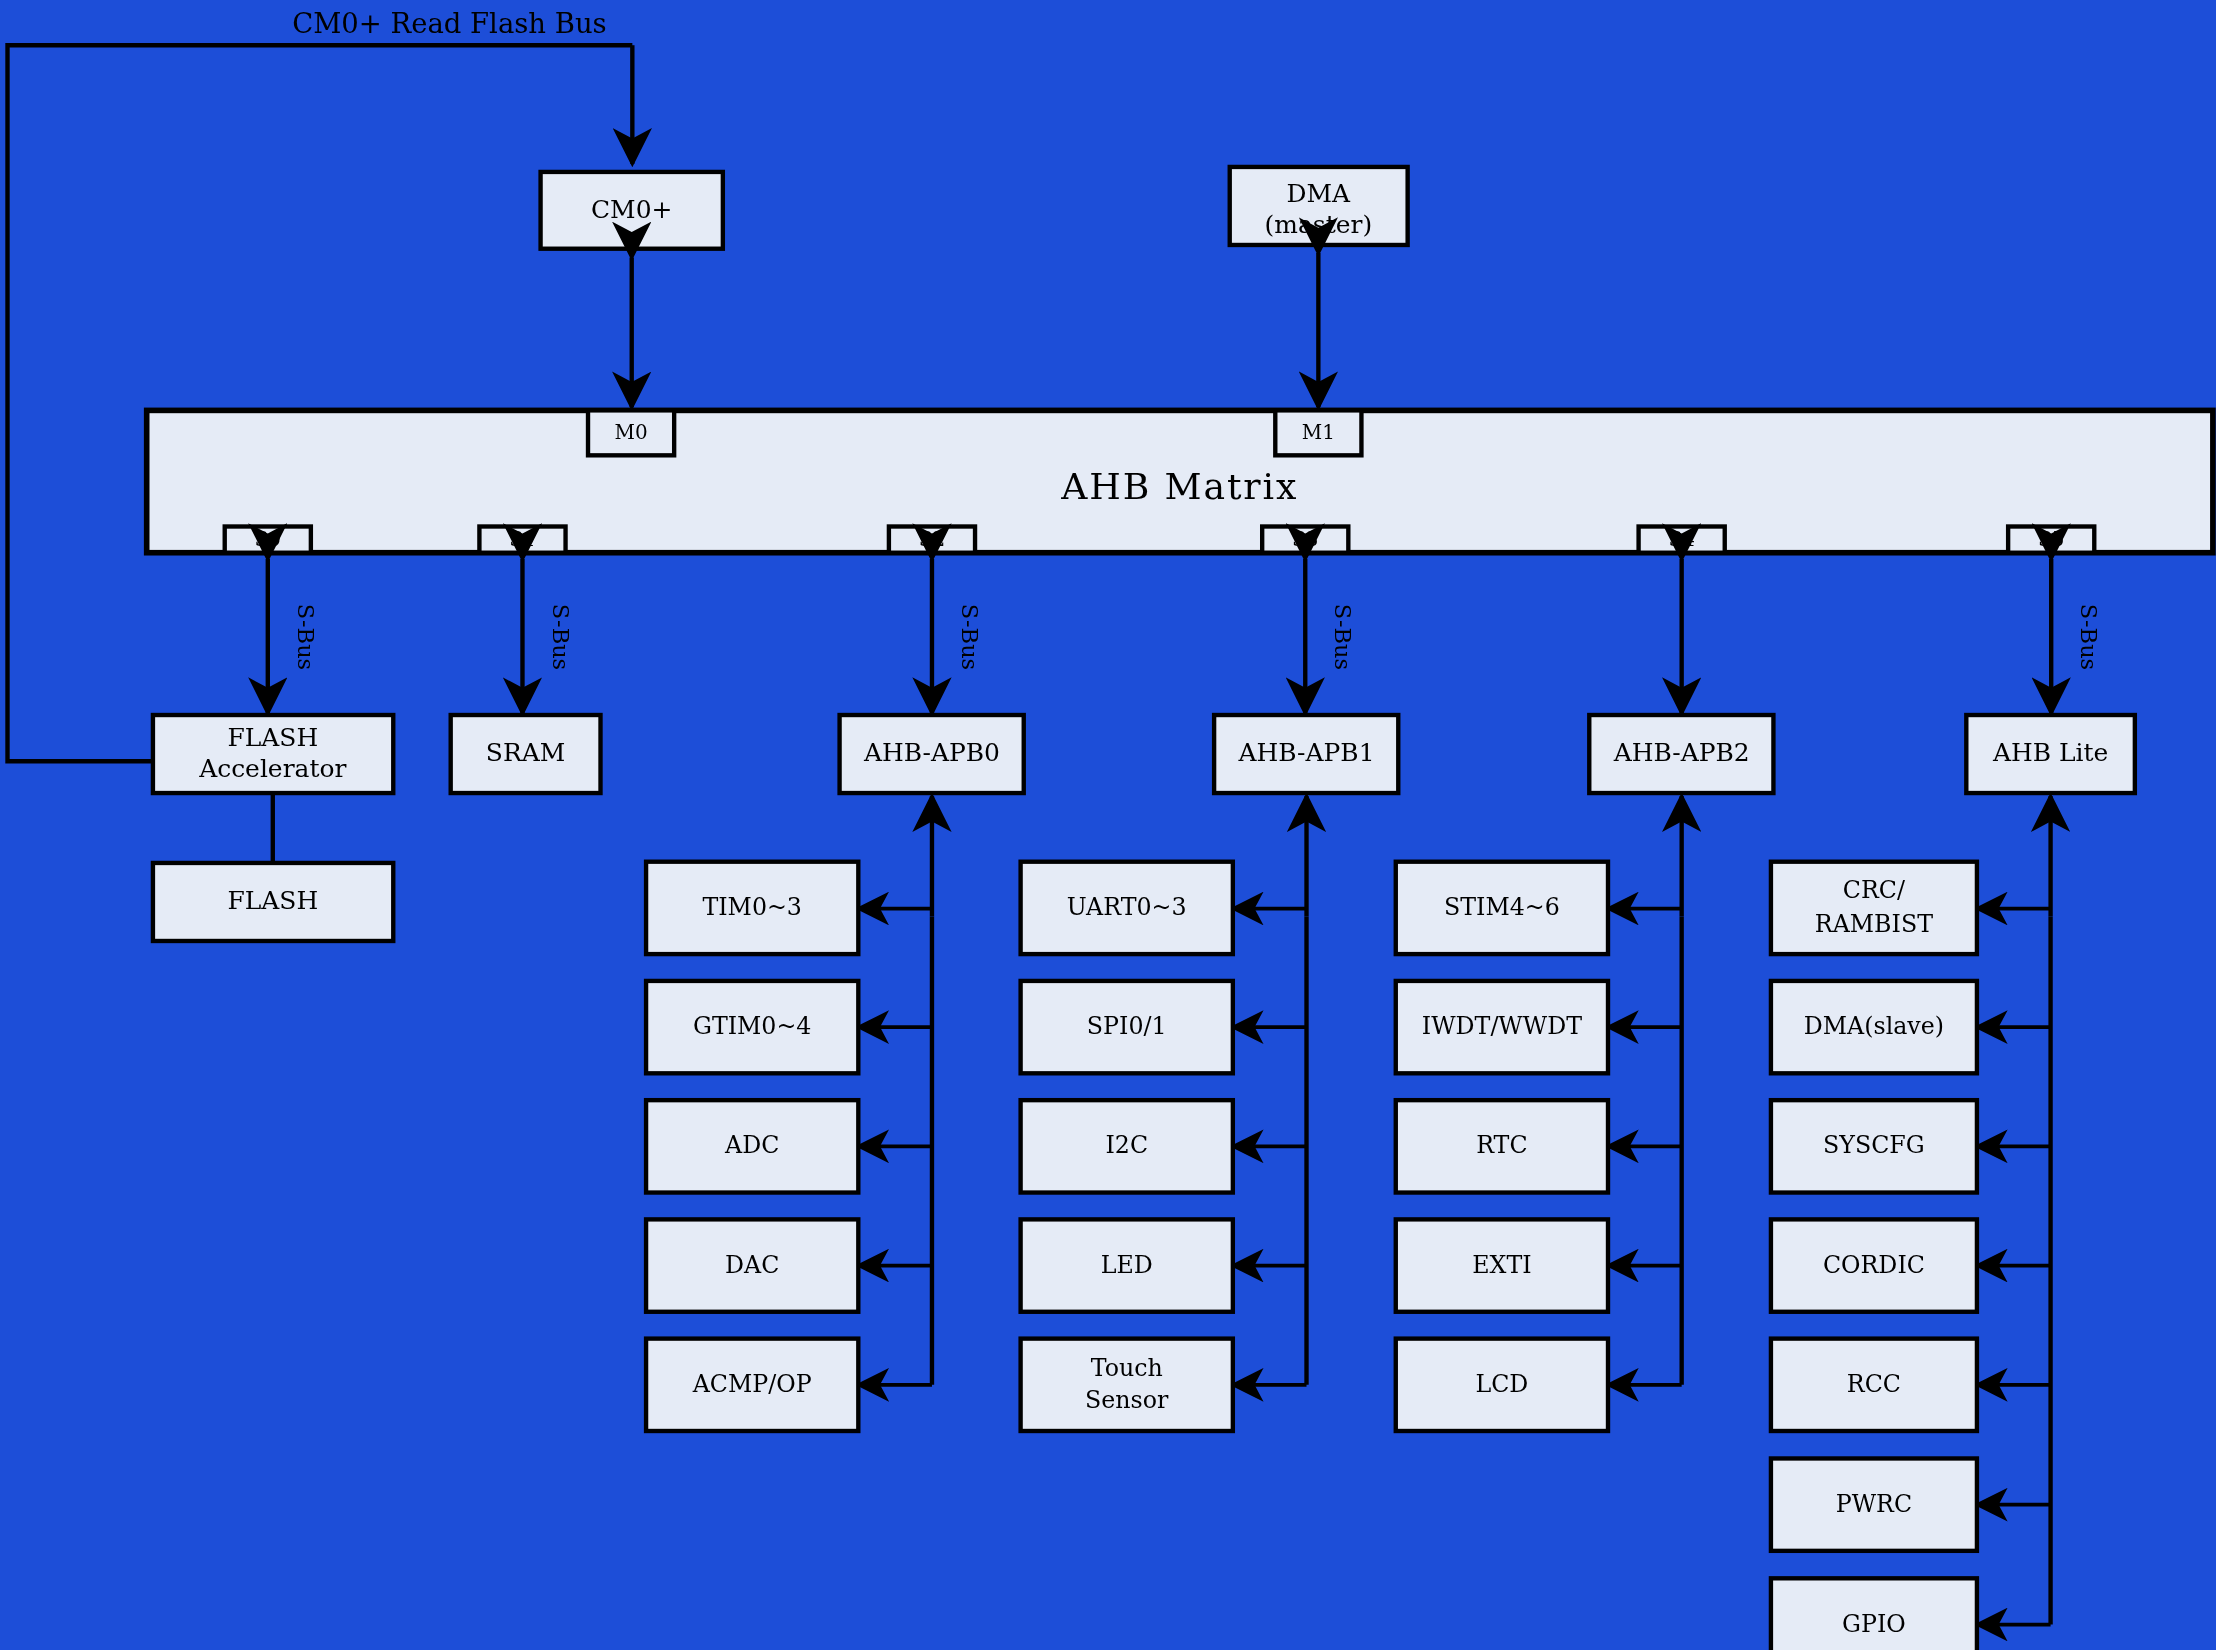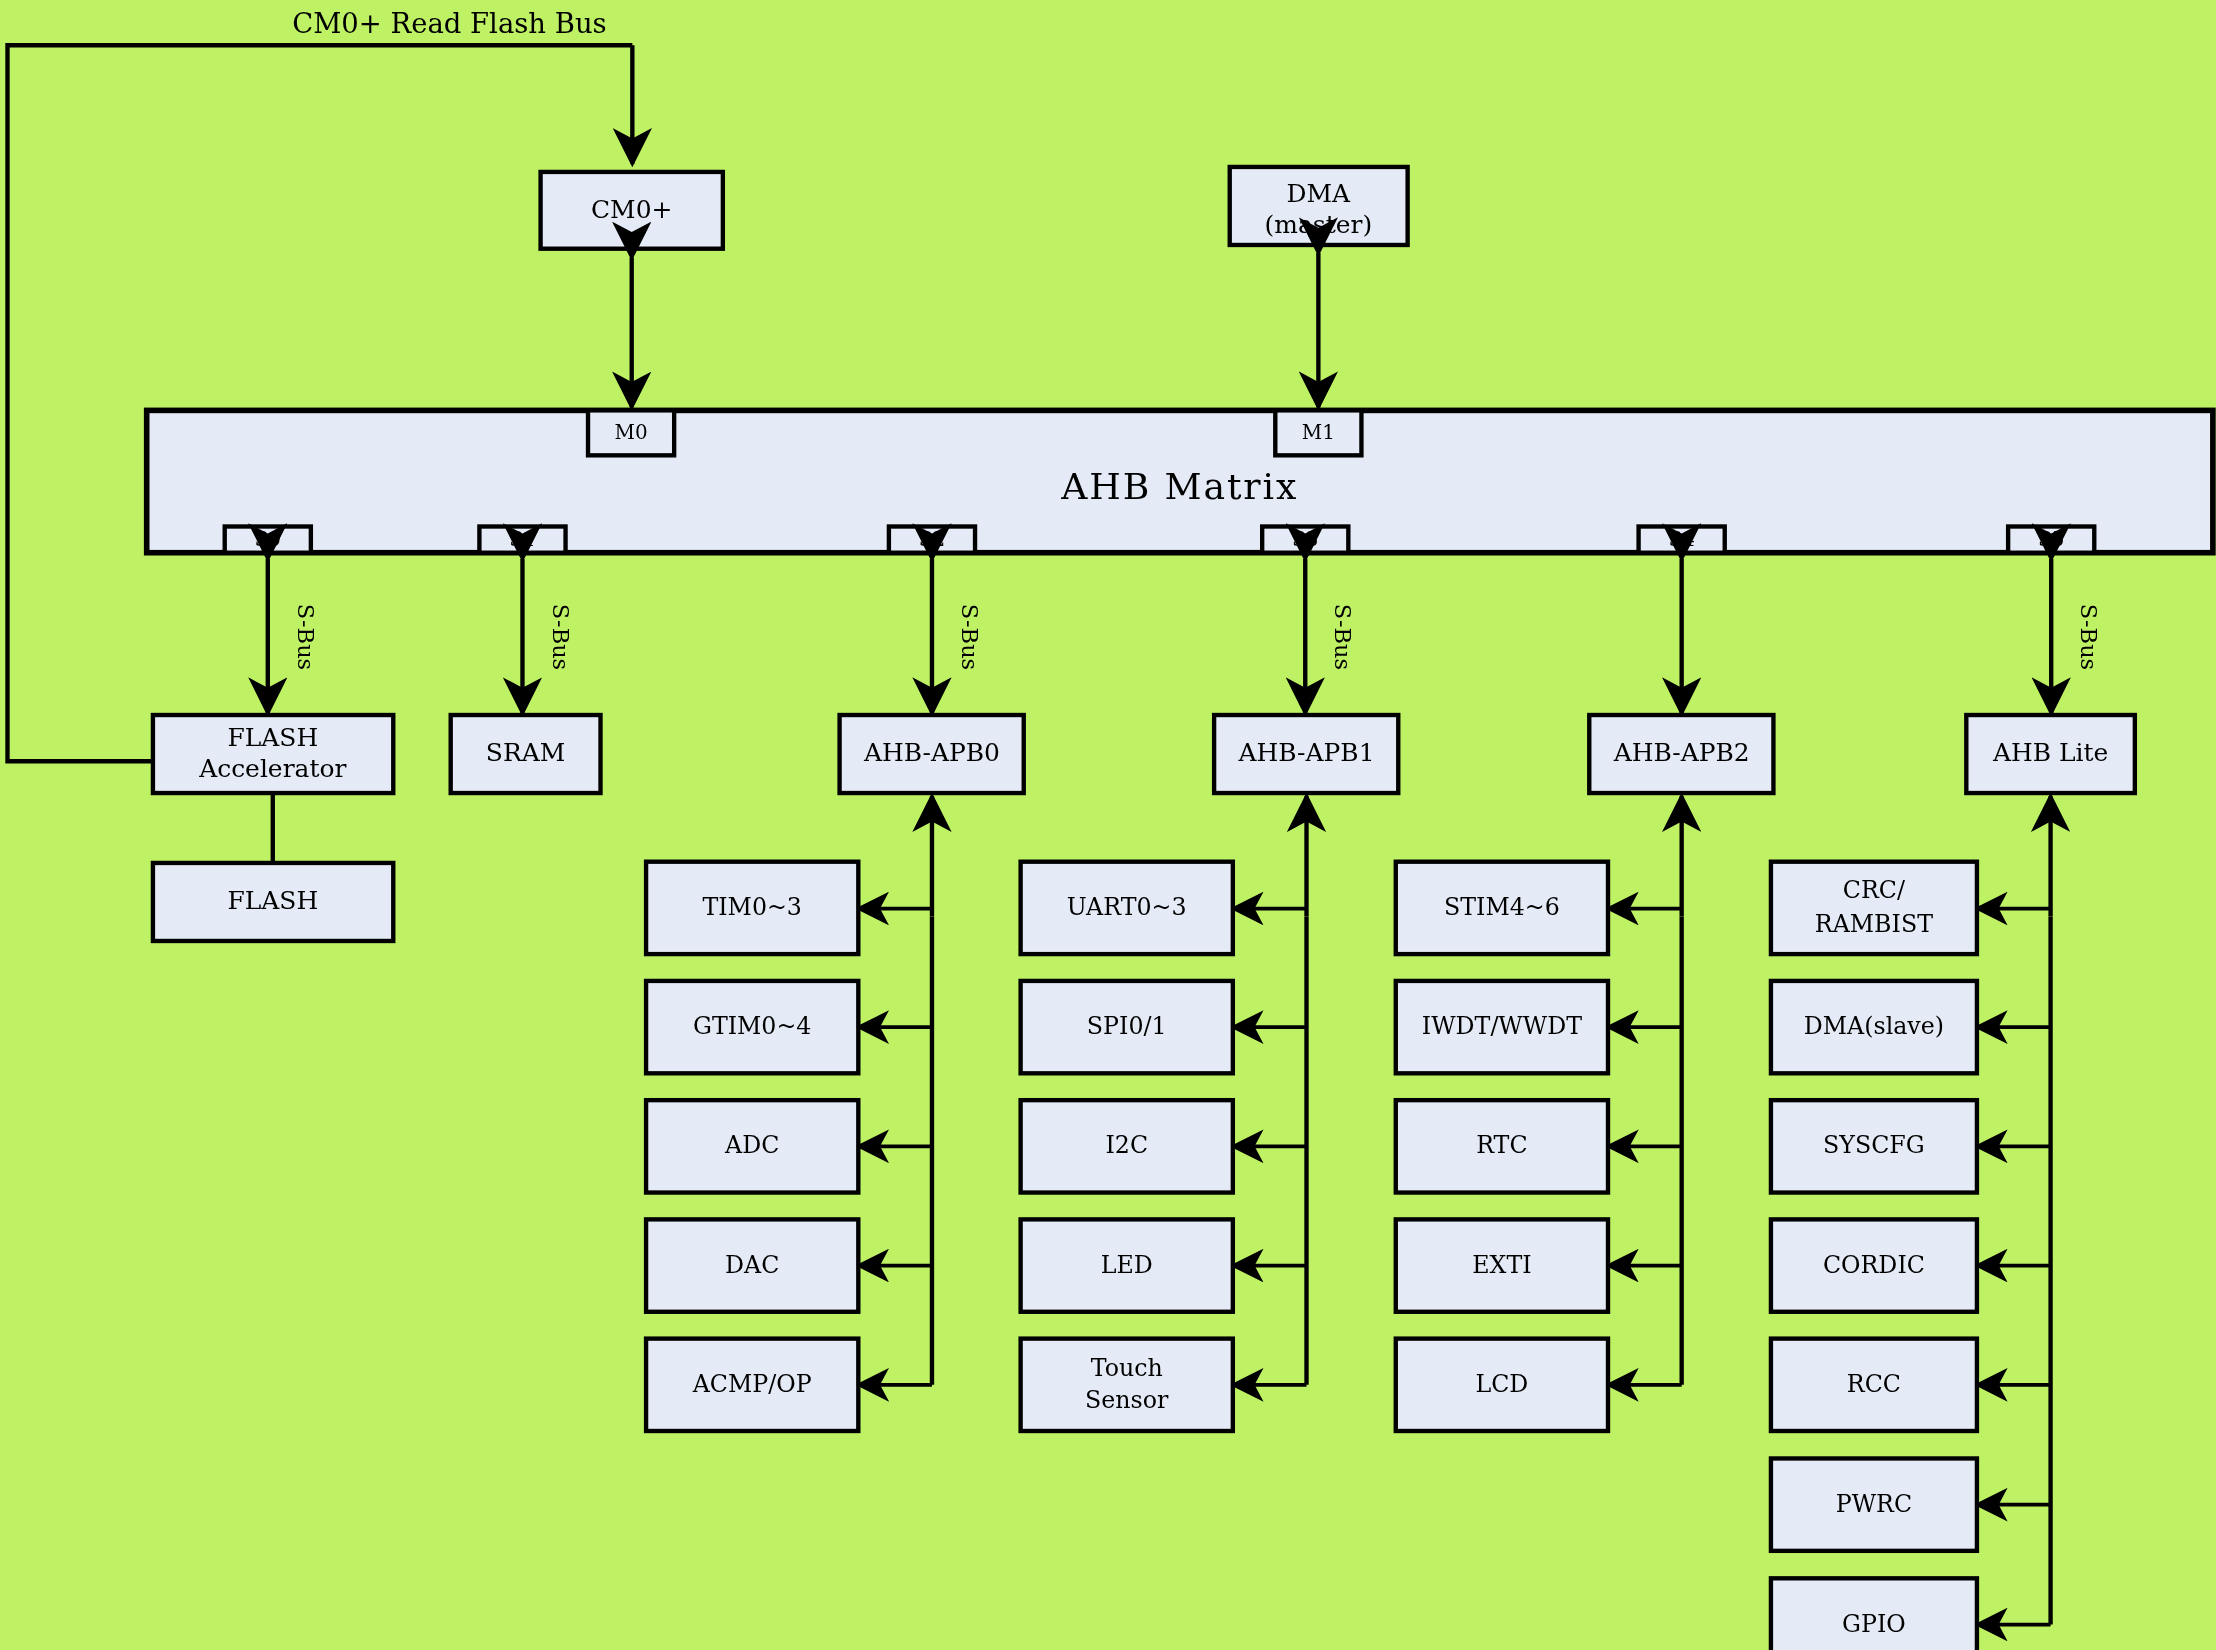--- a/index.html
+++ b/index.html
@@ -1,16 +1,16 @@
 <!DOCTYPE html>
 <html style="font-size:10px"><head>
 <meta charset="utf-8">
 <style>
   html,body{margin:0;padding:0;background:#ffffff;}
-  #root{position:relative;width:2216px;height:1651px;background:#bef264;
+  #root{position:relative;width:2216px;height:1651px;background:#1d4ed8;
         font-family:"DejaVu Serif", serif;}
   svg{position:absolute;left:0;top:0;width:2216px;height:1651px;}
   .blk{fill:#e5ebf6;stroke:#000000;stroke-width:7;}
   .port{fill:#e5ebf6;stroke:#000000;stroke-width:7;}
   .matrix{fill:#e5ebf6;stroke:#000000;stroke-width:9;}
   .wire{stroke:#000000;stroke-width:7;fill:none;}
   .wire-thin{stroke:#000000;stroke-width:6;fill:none;}
   text{fill:#000000;font-family:"DejaVu Serif", serif;dominant-baseline:middle;}
   .t-box{font-size:40px;text-anchor:middle;}
   .t-box-sm{font-size:38px;text-anchor:middle;}

